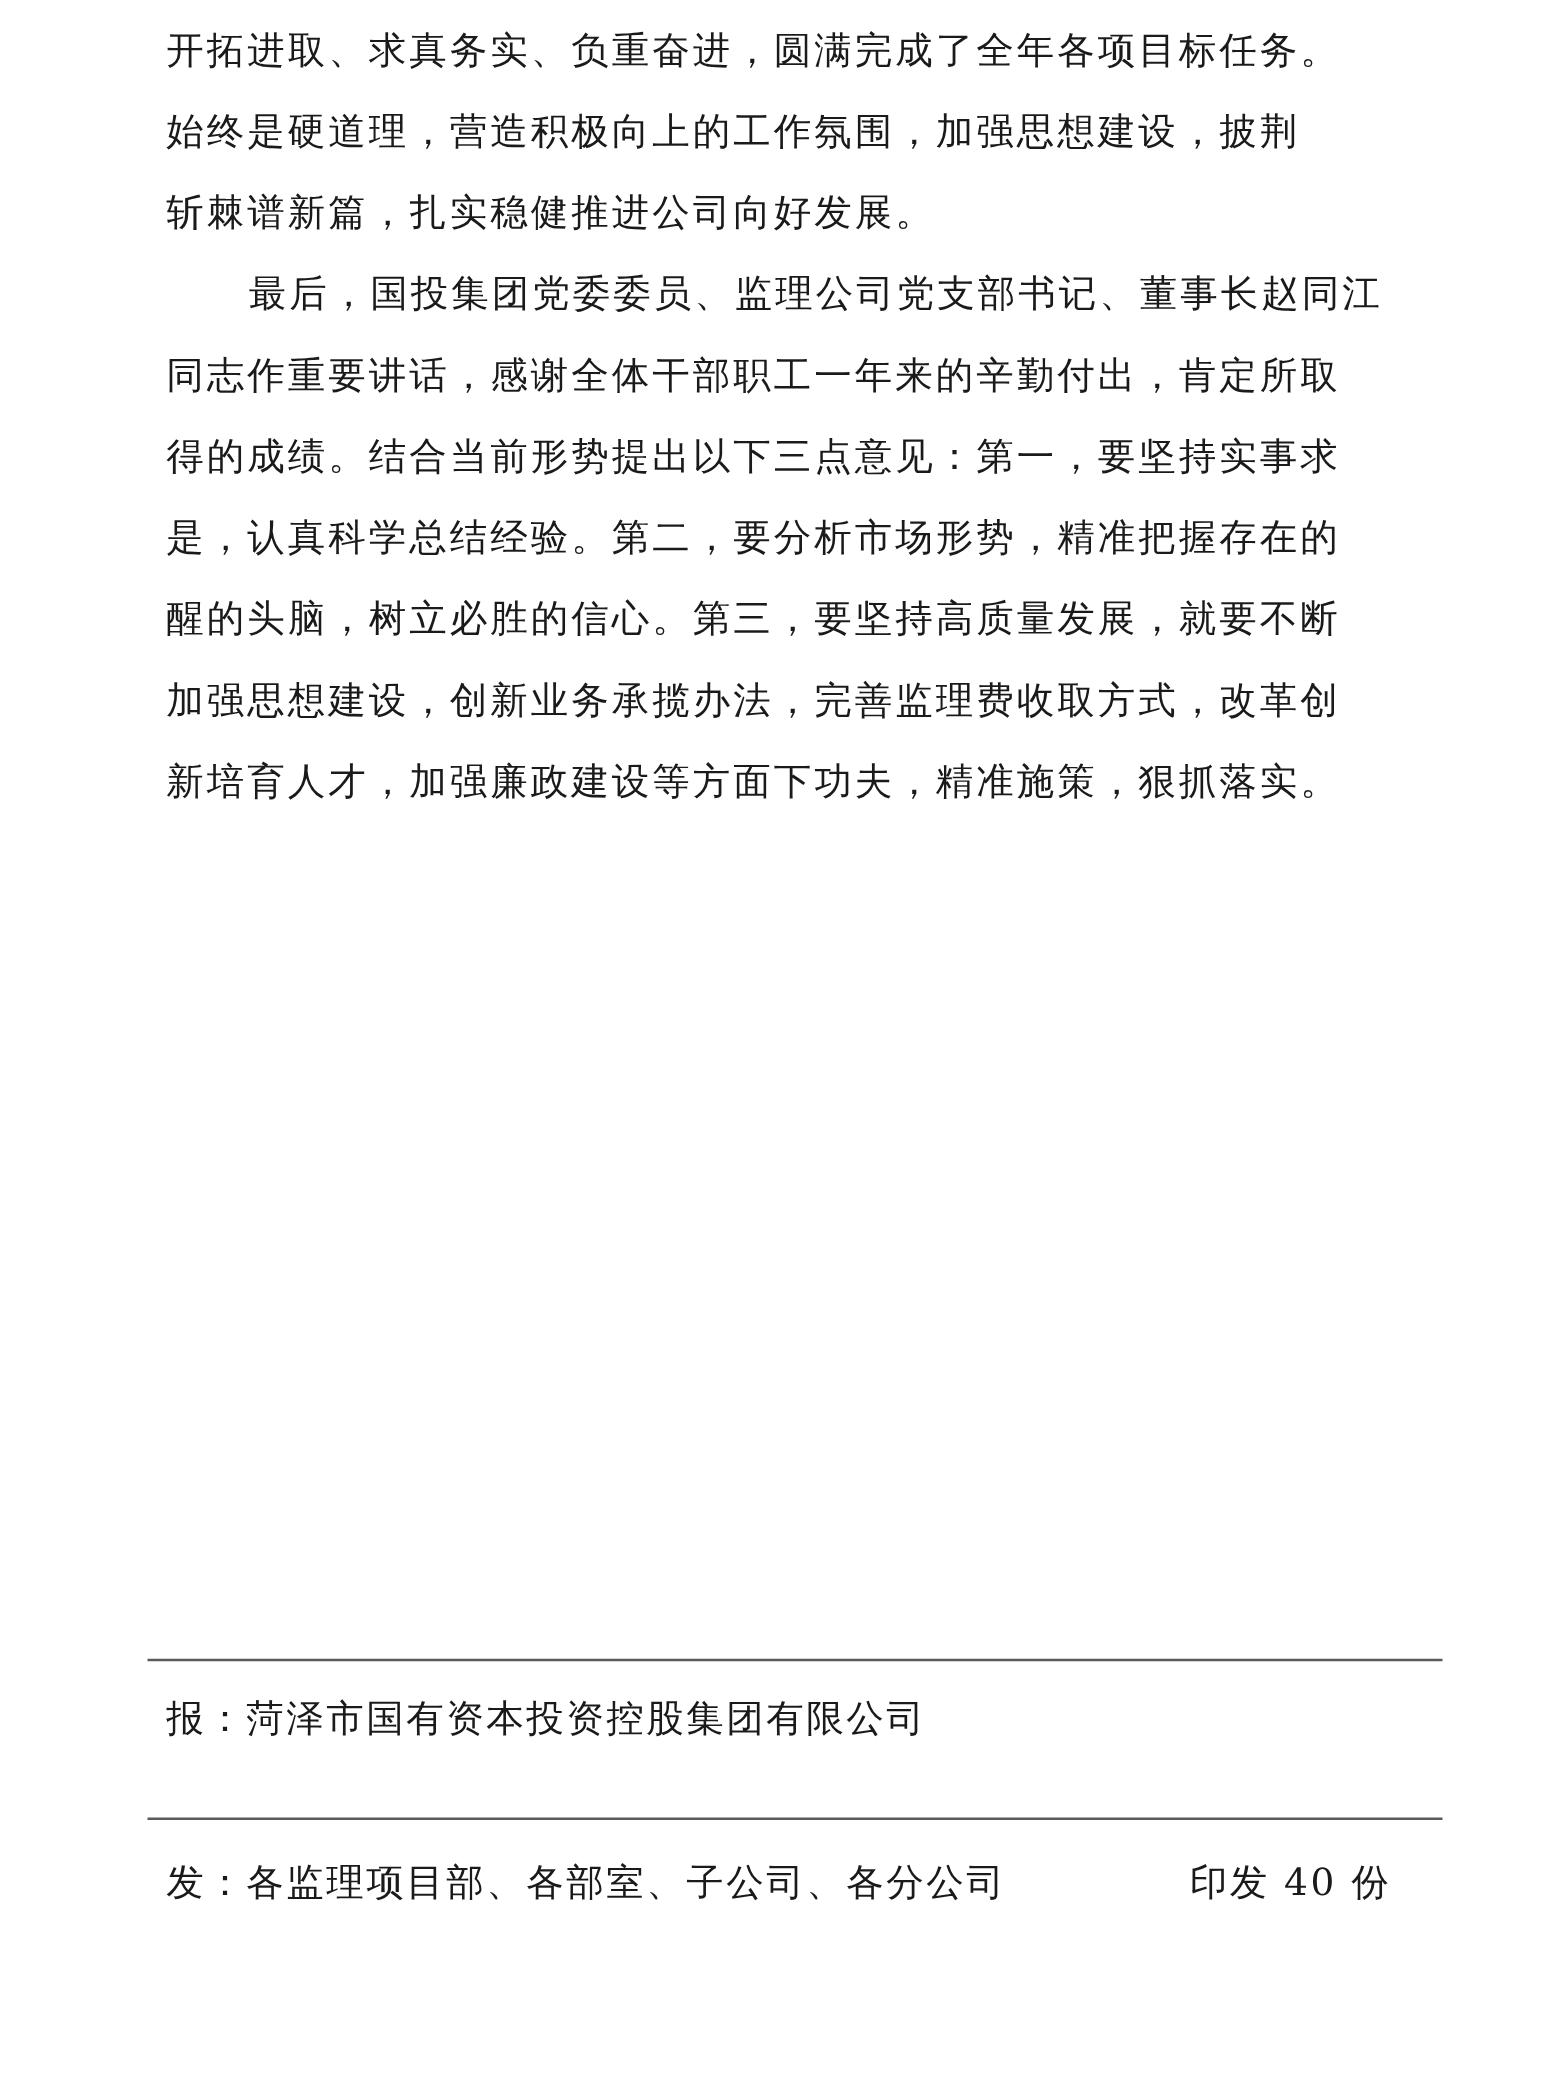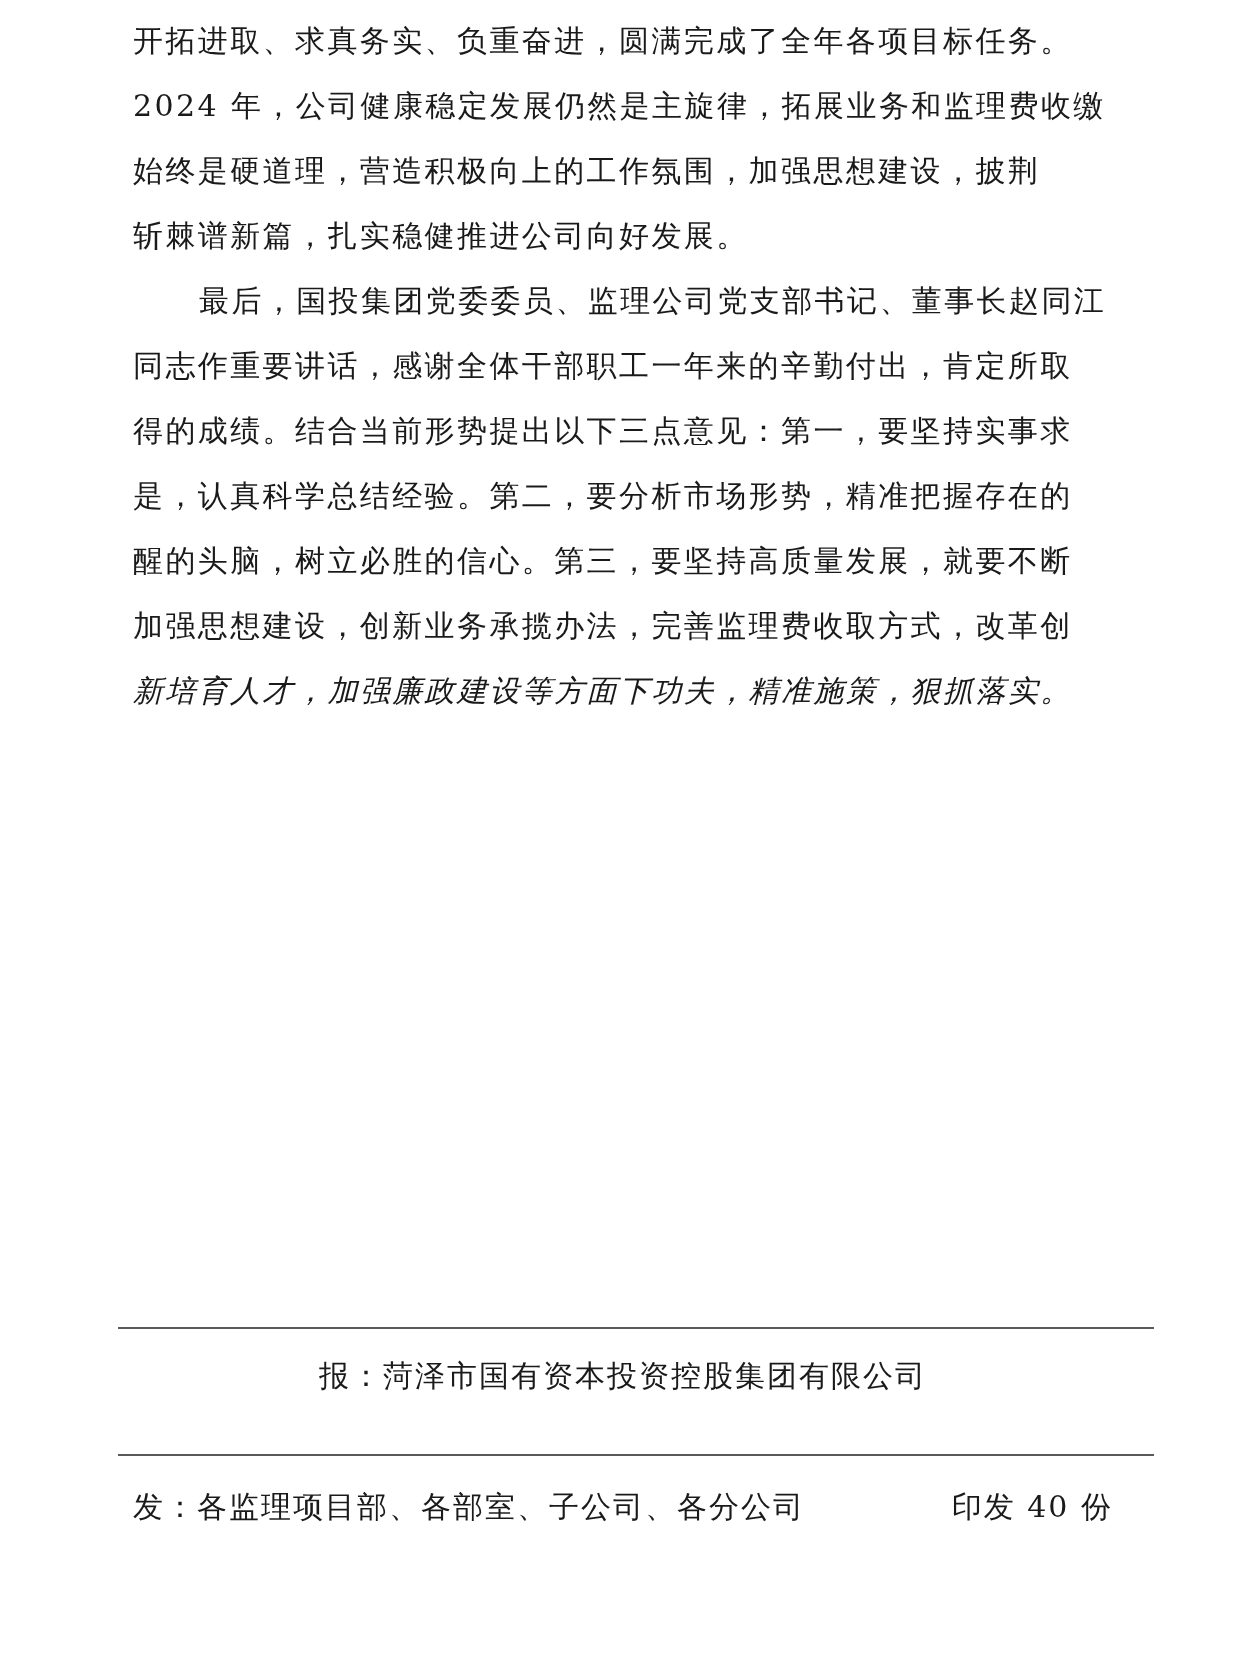--- a/index.html
+++ b/index.html
@@ -21,44 +21,43 @@
     position: absolute; left: 118px; width: 1036px; height: 2px;
     background: #5a5a5a;
   }
   .rule.top { top: 1327px; }
   .rule.bottom { top: 1454px; }
   .footer-row {
     position: absolute; left: 133px; width: 980px;
     font-size: 30px; line-height: 40px; letter-spacing: 2px;
     white-space: nowrap;
   }
-  .footer-row.report { top: 1356px; text-align: center; }
+  .footer-row.report { top: 1356px; }
   .footer-row.send { top: 1487px; }
   .footer-row .copies { position: absolute; right: 0; top: 0; }
 </style>
 </head>
 <body>
 
 <div class="page">
 
   <div class="body-text">
     <p>
       <span class="line">开拓进取、求真务实、负重奋进，圆满完成了全年各项目标任务。</span>
-      <span class="line">2024 年，公司健康稳定发展仍然是主旋律，拓展业务和监理费收缴</span>
       <span class="line">始终是硬道理，营造积极向上的工作氛围，加强思想建设，披荆</span>
       <span class="line">斩棘谱新篇，扎实稳健推进公司向好发展。</span>
     </p>
     <p class="indent" style="text-indent: 0px;">
       <span class="line" style="padding-left: 66px;">最后，国投集团党委委员、监理公司党支部书记、董事长赵同江</span>
       <span class="line" style="text-indent: 0px; padding-left: 0px;">同志作重要讲话，感谢全体干部职工一年来的辛勤付出，肯定所取</span>
       <span class="line" style="padding-left: 0px;">得的成绩。结合当前形势提出以下三点意见：第一，要坚持实事求</span>
       <span class="line" style="padding-left: 0px;">是，认真科学总结经验。第二，要分析市场形势，精准把握存在的</span>
       <span class="line" style="padding-left: 0px;">醒的头脑，树立必胜的信心。第三，要坚持高质量发展，就要不断</span>
       <span class="line" style="padding-left: 0px;">加强思想建设，创新业务承揽办法，完善监理费收取方式，改革创</span>
-      <span class="line" style="padding-left: 0px; font-style: italic;">新培育人才，加强廉政建设等方面下功夫，精准施策，狠抓落实。</span>
+      <span class="line" style="padding-left: 0px;">新培育人才，加强廉政建设等方面下功夫，精准施策，狠抓落实。</span>
     </p>
   </div>
 
   <div class="rule top"></div>
 
   <div class="footer-row report">
     <span>报：</span><span>菏泽市国有资本投资控股集团有限公司</span>
   </div>
 
   <div class="footer-row send">

